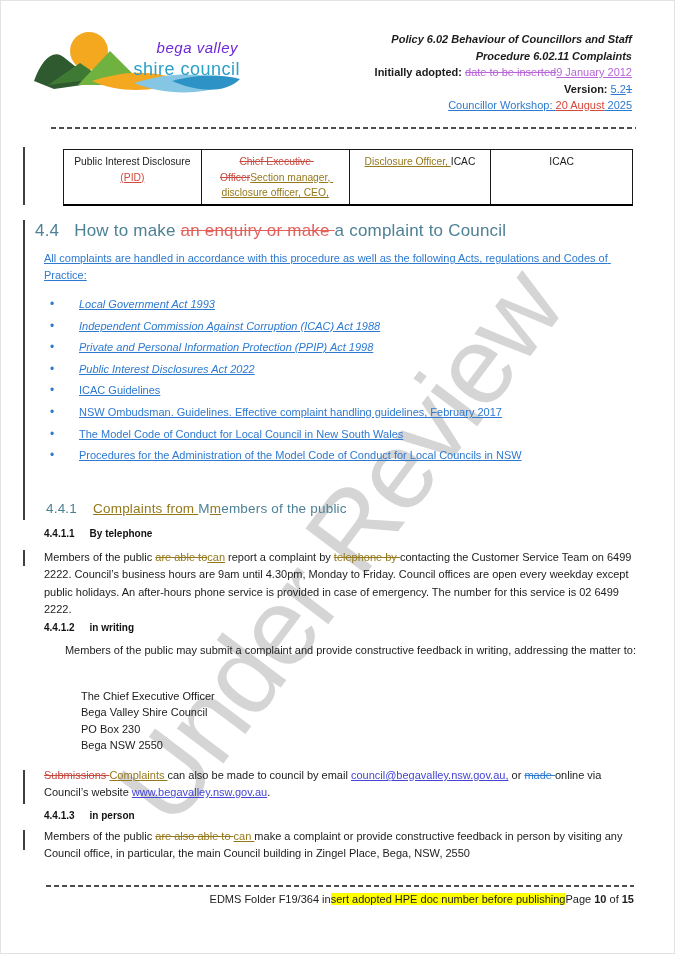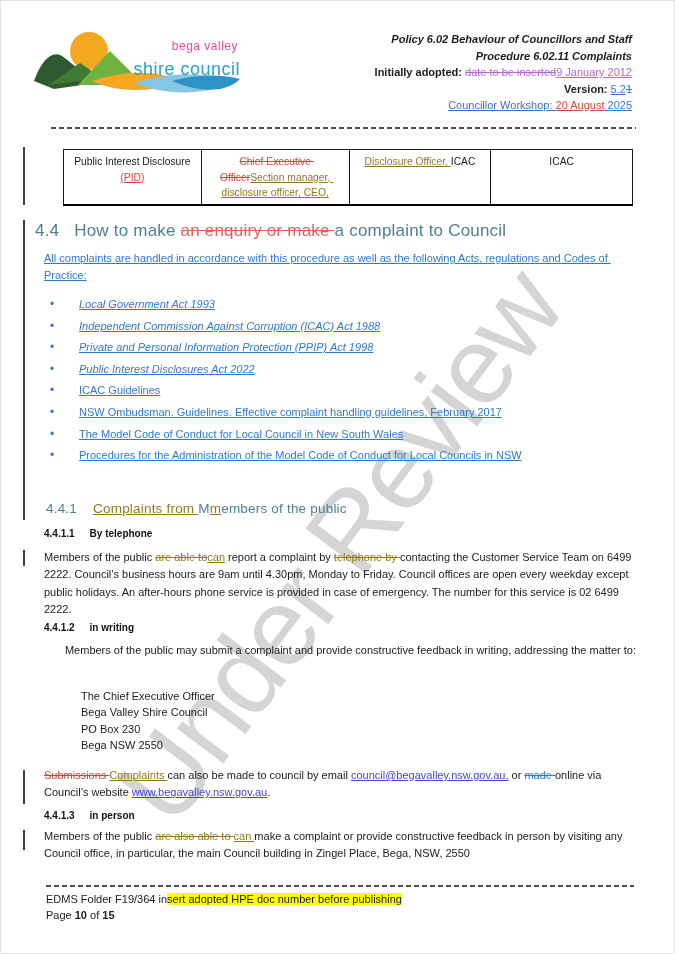--- a/index.html
+++ b/index.html
@@ -13,21 +13,21 @@
   .watermark{
     position:absolute;left:338px;top:545px;z-index:0;white-space:nowrap;
     transform:translate(-50%,-50%) rotate(-53deg);
     font-size:110px;letter-spacing:-3px;color:rgba(150,150,150,.40);
     font-family:"Liberation Sans",sans-serif;
   }
   .layer{position:absolute;inset:0;z-index:1;}
   
   .logo{left:33px;top:14px;width:208px;height:94px;}
   .logo svg{position:absolute;left:0;top:8px;}
-  .logo .t1{position:absolute;right:4px;top:24px;font-size:12px;color:#ec4899;letter-spacing:.5px;}
+  .logo .t1{position:absolute;right:4px;top:24px;font-size:15px;color:#6d28d9;letter-spacing:.5px;font-style:italic;}
   .logo .t2{position:absolute;right:2px;top:44px;font-size:18px;color:#2ba0c9;letter-spacing:.5px;}
   
   .header-right{right:42px;top:30px;text-align:right;font-size:11px;line-height:16.5px;}
   .header-right .bi{font-weight:bold;font-style:italic;}
   
   .dashrule{height:2px;background:repeating-linear-gradient(90deg,#4d4d4d 0 5px,transparent 5px 8px);}
   .top-divider{left:50px;right:38px;top:126px;}
   .footer-divider{left:45px;right:40px;top:884px;}
   
   .run{white-space:pre-wrap;}
@@ -72,21 +72,21 @@
   .address{left:80px;top:687px;font-size:11px;line-height:16.3px;}
   
   .acts{left:43px;top:296px;width:592px;margin:0;padding:0;list-style:none;font-size:11px;}
   .acts li{position:relative;padding-left:35px;margin:0 0 7.3px 0;line-height:14.3px;}
   .acts li::before{content:"\2022";position:absolute;left:6px;color:#2e7ad1;font-size:12px;}
   .acts li .txt{color:#2e7ad1;text-decoration:underline;}
   .acts li.italic .txt{font-style:italic;}
   
   .cbar{position:absolute;left:22px;width:2px;background:#3e3e3e;}
   
-  .footer{left:45px;right:40px;top:890px;display:flex;justify-content:center;font-size:11px;line-height:16px;flex-direction:column;}
+  .footer{left:45px;right:40px;top:890px;display:flex;justify-content:flex-end;font-size:11px;line-height:16px;}
 </style>
 </head>
 <body>
 
 <div class="page">
 
   <div class="watermark">Under Review</div>
 
   <div class="layer">
 

